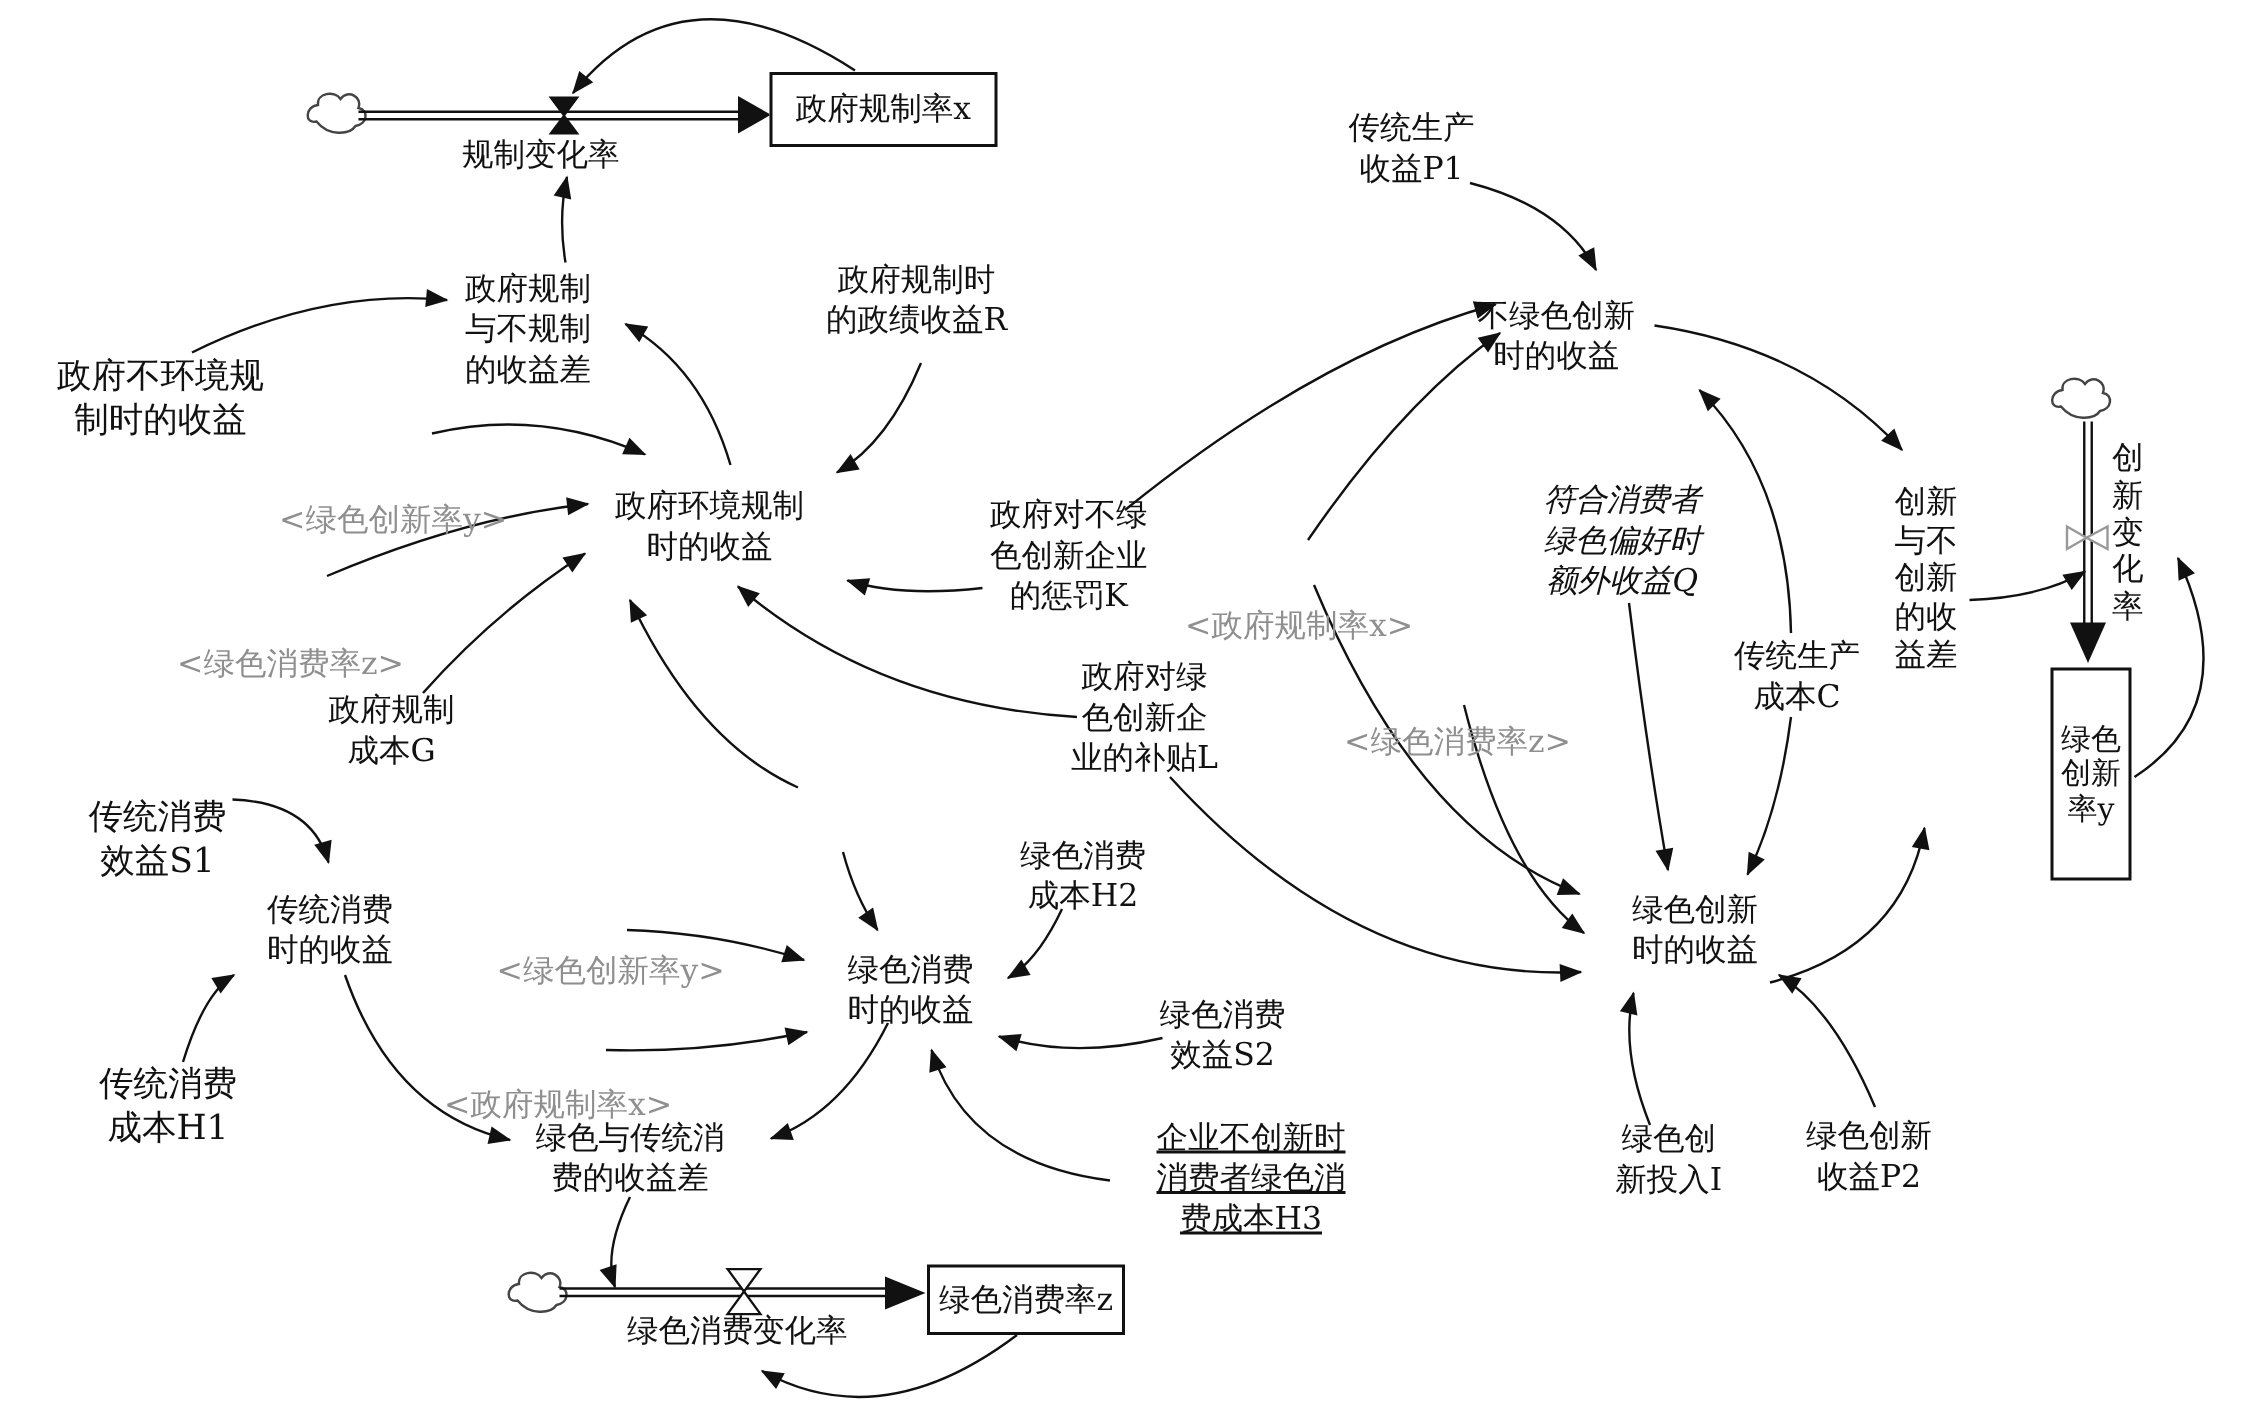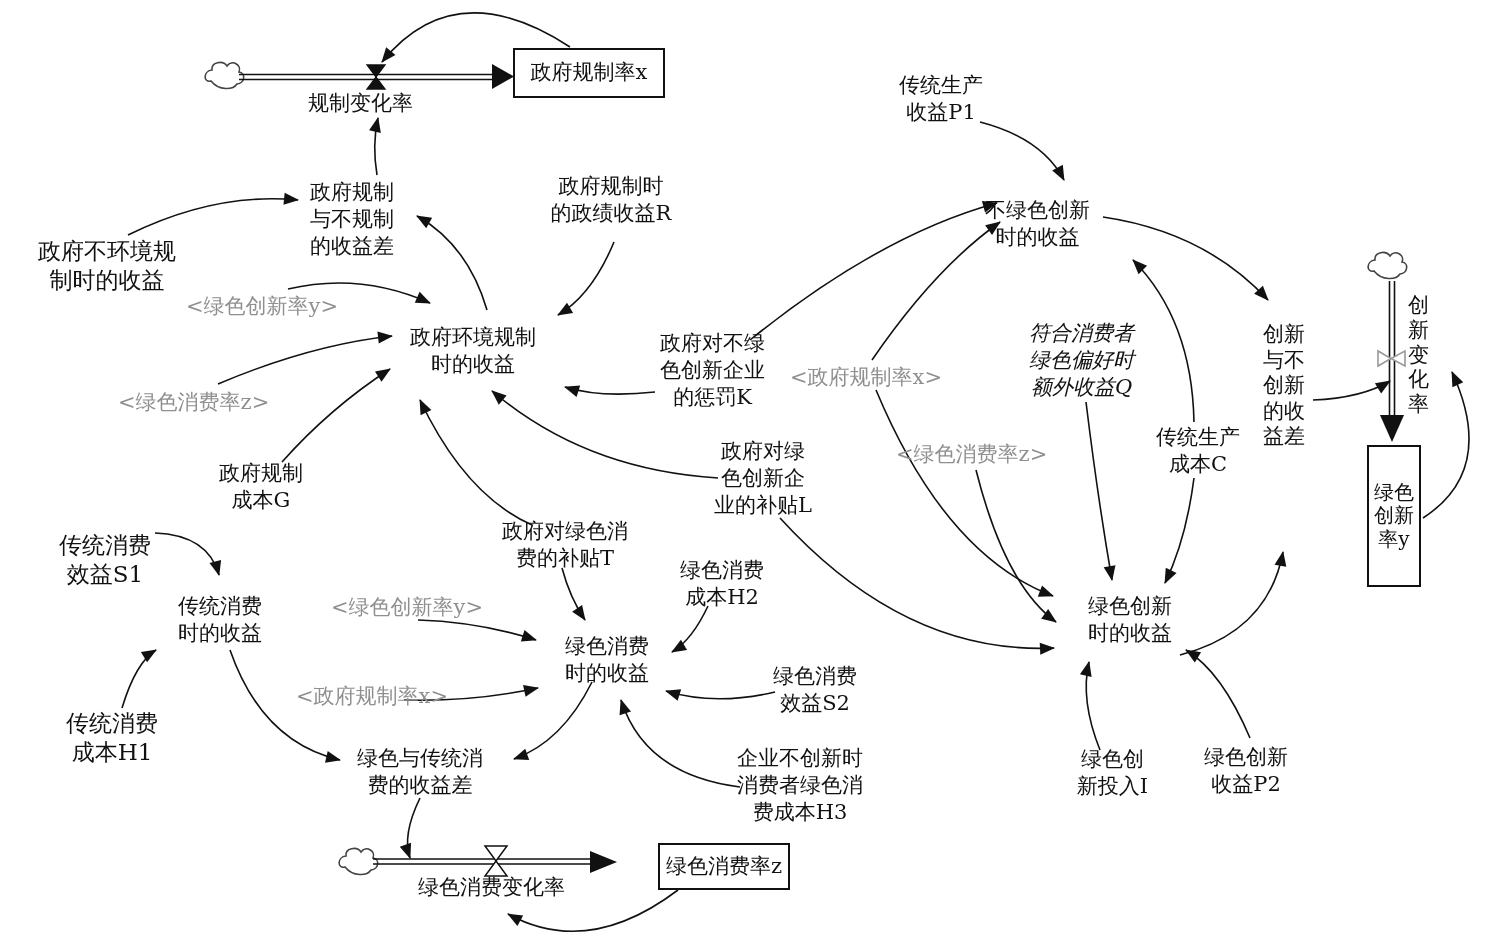--- a/index.html
+++ b/index.html
@@ -1,21 +1,21 @@
 <!DOCTYPE html>
 <html><head>
 <meta charset="utf-8">
 <style>
   html,body{margin:0;padding:0;background:#fff;}
   #canvas{position:relative;width:1494px;height:951px;background:#fff;overflow:hidden;
           font-family:"DejaVu Serif","Liberation Serif",serif;color:#111;}
   #wires{position:absolute;left:0;top:0;width:1494px;height:951px;}
   .var{position:absolute;white-space:pre-line;text-align:center;font-size:21px;line-height:1.28;color:#111;}
   .big{font-size:23px;}
-  .shadow{position:absolute;white-space:pre;text-align:center;font-size:21px;color:#8f8f8f;}
+  .shadow{position:absolute;white-space:pre;text-align:center;font-size:21px;color:#8f8f8f;margin-top:40px;}
   .stock{position:absolute;border:2px solid #111;background:#fff;display:flex;align-items:center;
          justify-content:center;text-align:center;white-space:pre-line;font-size:21px;line-height:1.3;box-sizing:border-box;}
   .flowlabel{position:absolute;white-space:pre-line;text-align:left;font-size:21px;color:#111;}
   .vtext{line-height:1.18;}
 </style>
 </head>
 <body>
 
 <div id="canvas">
 
@@ -92,21 +92,21 @@
       <path d="M 1389.5,281 V 418 M 1394.5,281 V 418" stroke="#111" stroke-width="1.6"></path>
       <polygon points="1380,415 1404,415 1392,442" fill="#111"></polygon>
       <g fill="#fff" stroke="#999" stroke-width="1.6">
         <polygon points="1378,351 1378,366 1391,358.5"></polygon>
         <polygon points="1405,351 1405,366 1391,358.5"></polygon>
       </g>
     </g>
   </svg>
 
   <div class="stock" style="left:513px;top:48px;width:152px;height:50px;">政府规制率x</div>
-  <div class="stock" style="left:618px;top:843px;width:132px;height:47px;margin-left:40px;">绿色消费率z</div>
+  <div class="stock" style="left:618px;top:843px;width:132px;height:47px;">绿色消费率z</div>
   <div class="stock vtext" style="left:1367px;top:445px;width:54px;height:142px;font-size:20px;">绿色
 创新
 率y</div>
 
   <div class="flowlabel" style="left:308px;top:89px;width:150px;">规制变化率</div>
   <div class="flowlabel" style="left:418px;top:873px;width:155px;">绿色消费变化率</div>
   <div class="flowlabel vtext" style="left:1408px;top:293px;width:28px;">创
 新
 变
 化
@@ -122,22 +122,20 @@
   <div class="var" style="left:522px;top:173px;width:178px;">政府规制时
 的政绩收益R</div>
   <div class="var" style="left:215px;top:460px;width:92px;">政府规制
 成本G</div>
   <div class="var" style="left:655px;top:330px;width:115px;">政府对不绿
 色创新企业
 的惩罚K</div>
   <div class="var" style="left:713px;top:438px;width:100px;text-align:center;">政府对绿
 色创新企
 业的补贴L</div>
-  <div class="var" style="left:495px;top:518px;width:140px;">政府对绿色消
-费的补贴T</div>
   <div class="var" style="left:895px;top:72px;width:92px;">传统生产
 收益P1</div>
   <div class="var" style="left:980px;top:197px;width:115px;">不绿色创新
 时的收益</div>
   <div class="var" style="left:1024px;top:320px;width:115px;font-style:italic;">符合消费者
 绿色偏好时
 额外收益Q</div>
   <div class="var" style="left:1152px;top:424px;width:92px;">传统生产
 成本C</div>
   <div class="var" style="left:1260px;top:322px;width:48px;line-height:1.22;">创新
@@ -158,21 +156,21 @@
   <div class="var big" style="left:62px;top:709px;width:100px;">传统消费
 成本H1</div>
   <div class="var" style="left:350px;top:745px;width:140px;">绿色与传统消
 费的收益差</div>
   <div class="var" style="left:561px;top:633px;width:92px;">绿色消费
 时的收益</div>
   <div class="var" style="left:676px;top:557px;width:92px;">绿色消费
 成本H2</div>
   <div class="var" style="left:769px;top:663px;width:92px;">绿色消费
 效益S2</div>
-  <div class="var" style="left:730px;top:745px;width:140px;">企业不创新时
+  <div class="var" style="left:764px;top:745px;width:140px;text-decoration:underline;">企业不创新时
 消费者绿色消
 费成本H3</div>
 
   <div class="shadow" style="left:186px;top:292px;width:150px;">&lt;绿色创新率y&gt;</div>
   <div class="shadow" style="left:118px;top:388px;width:150px;">&lt;绿色消费率z&gt;</div>
   <div class="shadow" style="left:790px;top:363px;width:150px;">&lt;政府规制率x&gt;</div>
   <div class="shadow" style="left:896px;top:440px;width:150px;">&lt;绿色消费率z&gt;</div>
   <div class="shadow" style="left:331px;top:593px;width:150px;">&lt;绿色创新率y&gt;</div>
   <div class="shadow" style="left:296px;top:682px;width:150px;">&lt;政府规制率x&gt;</div>
 

